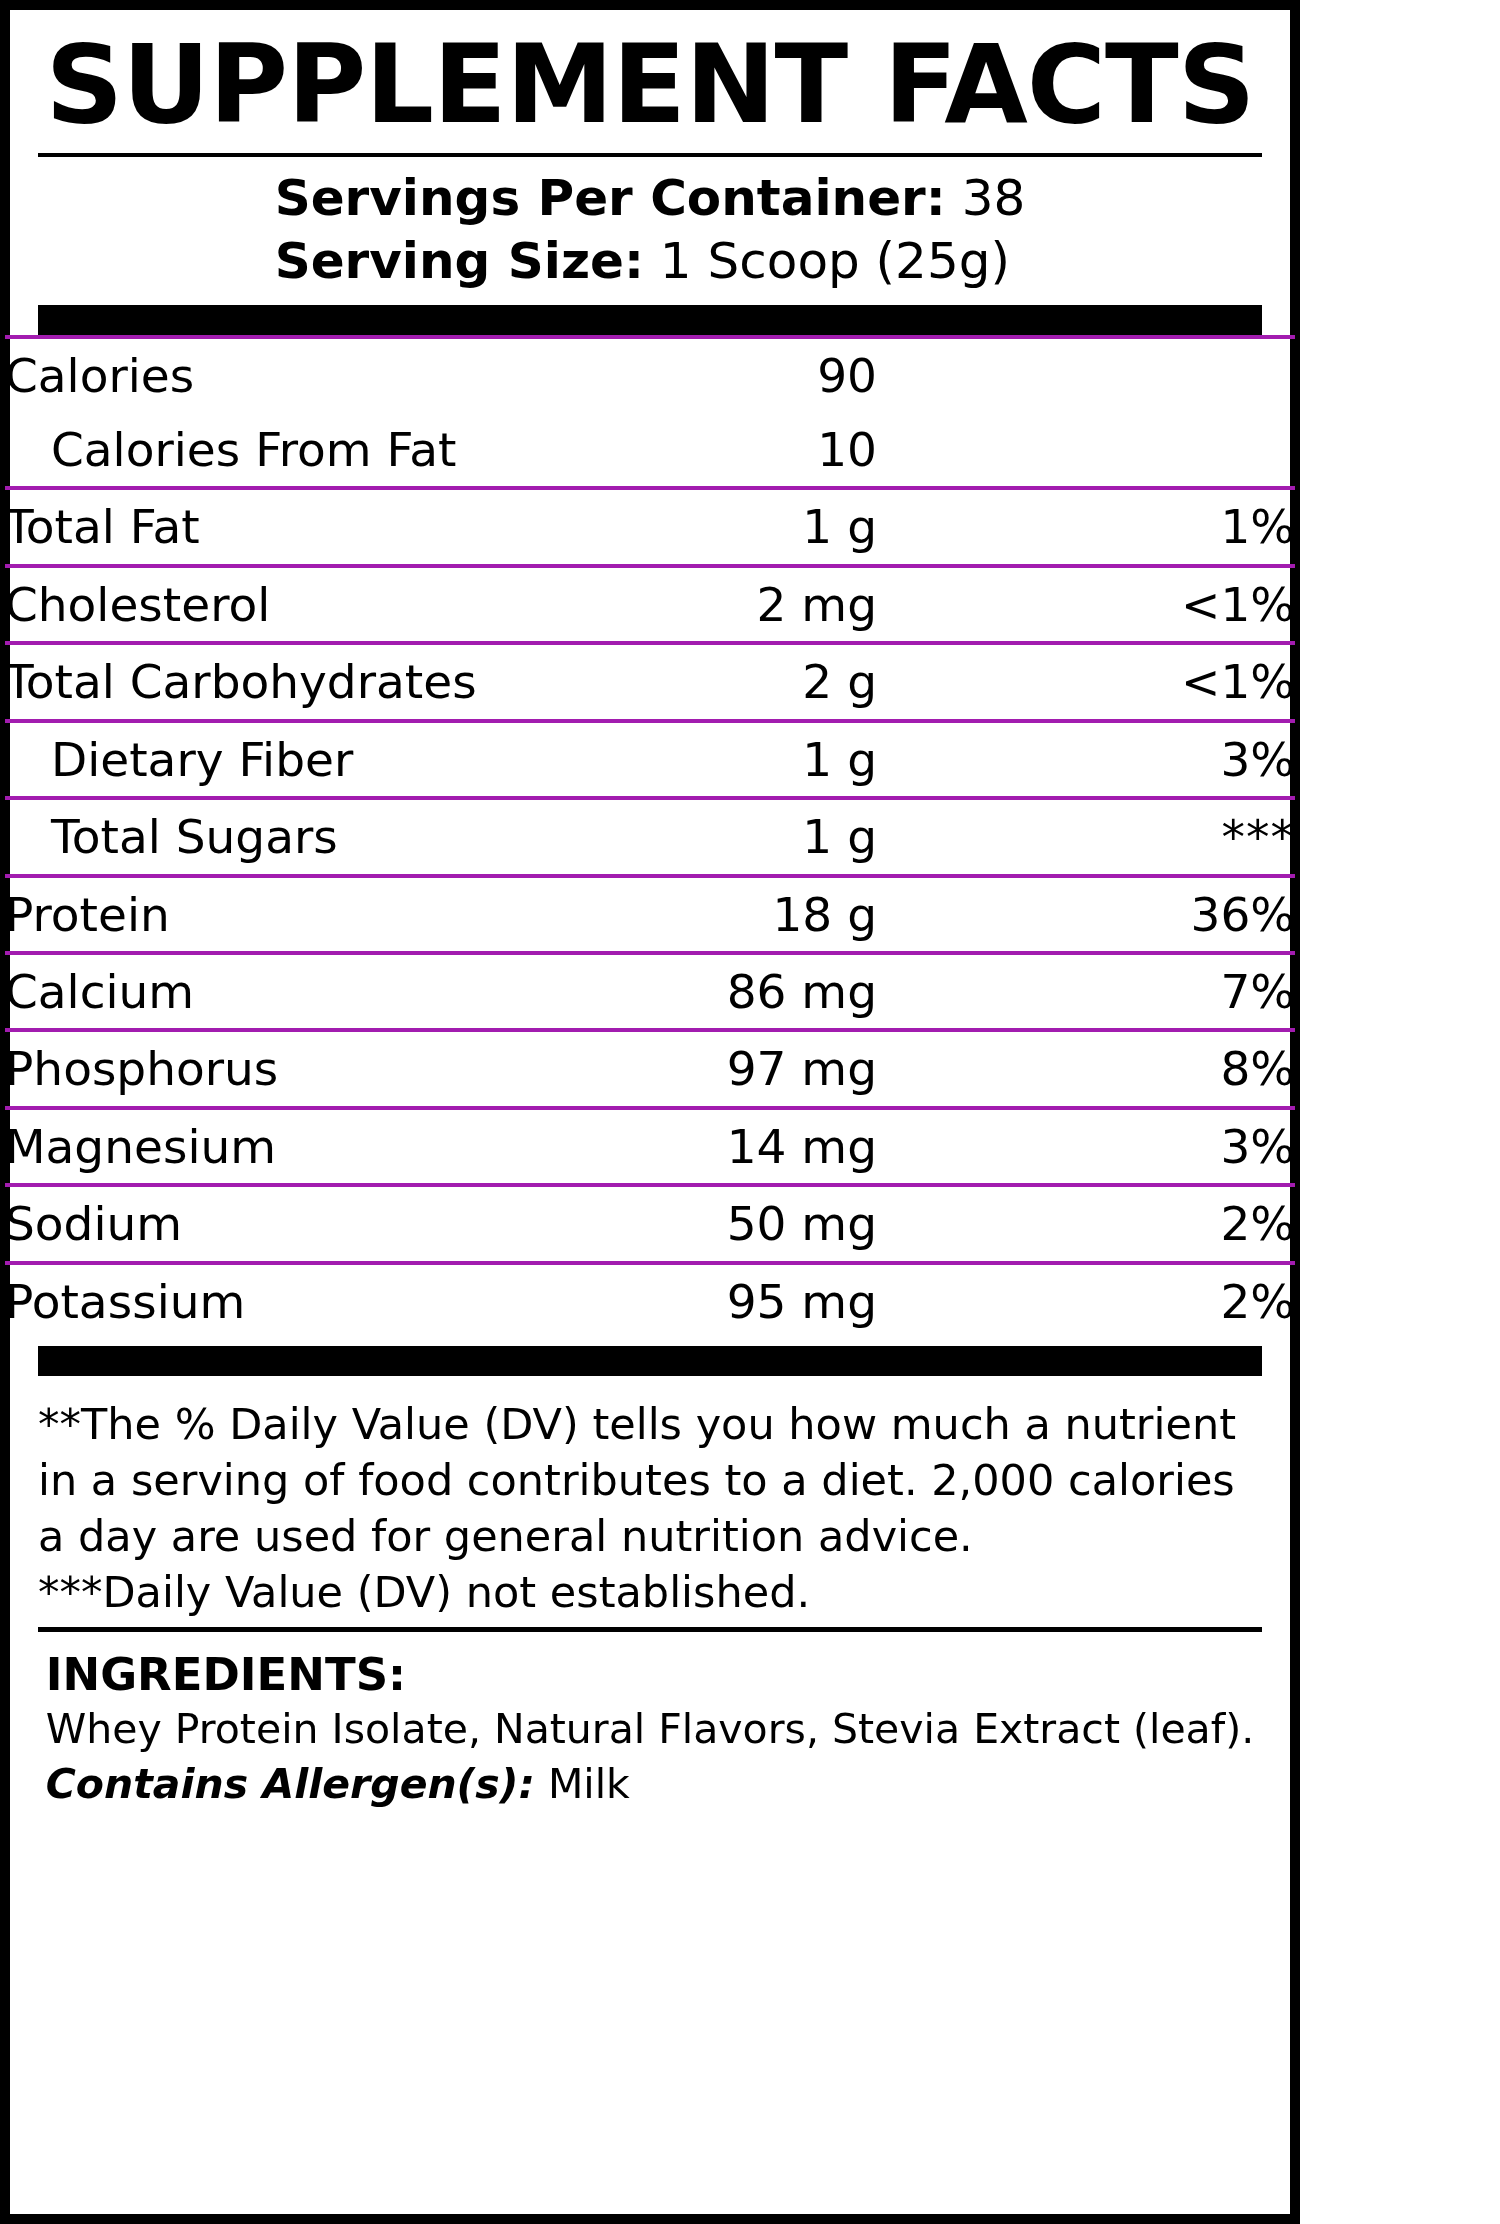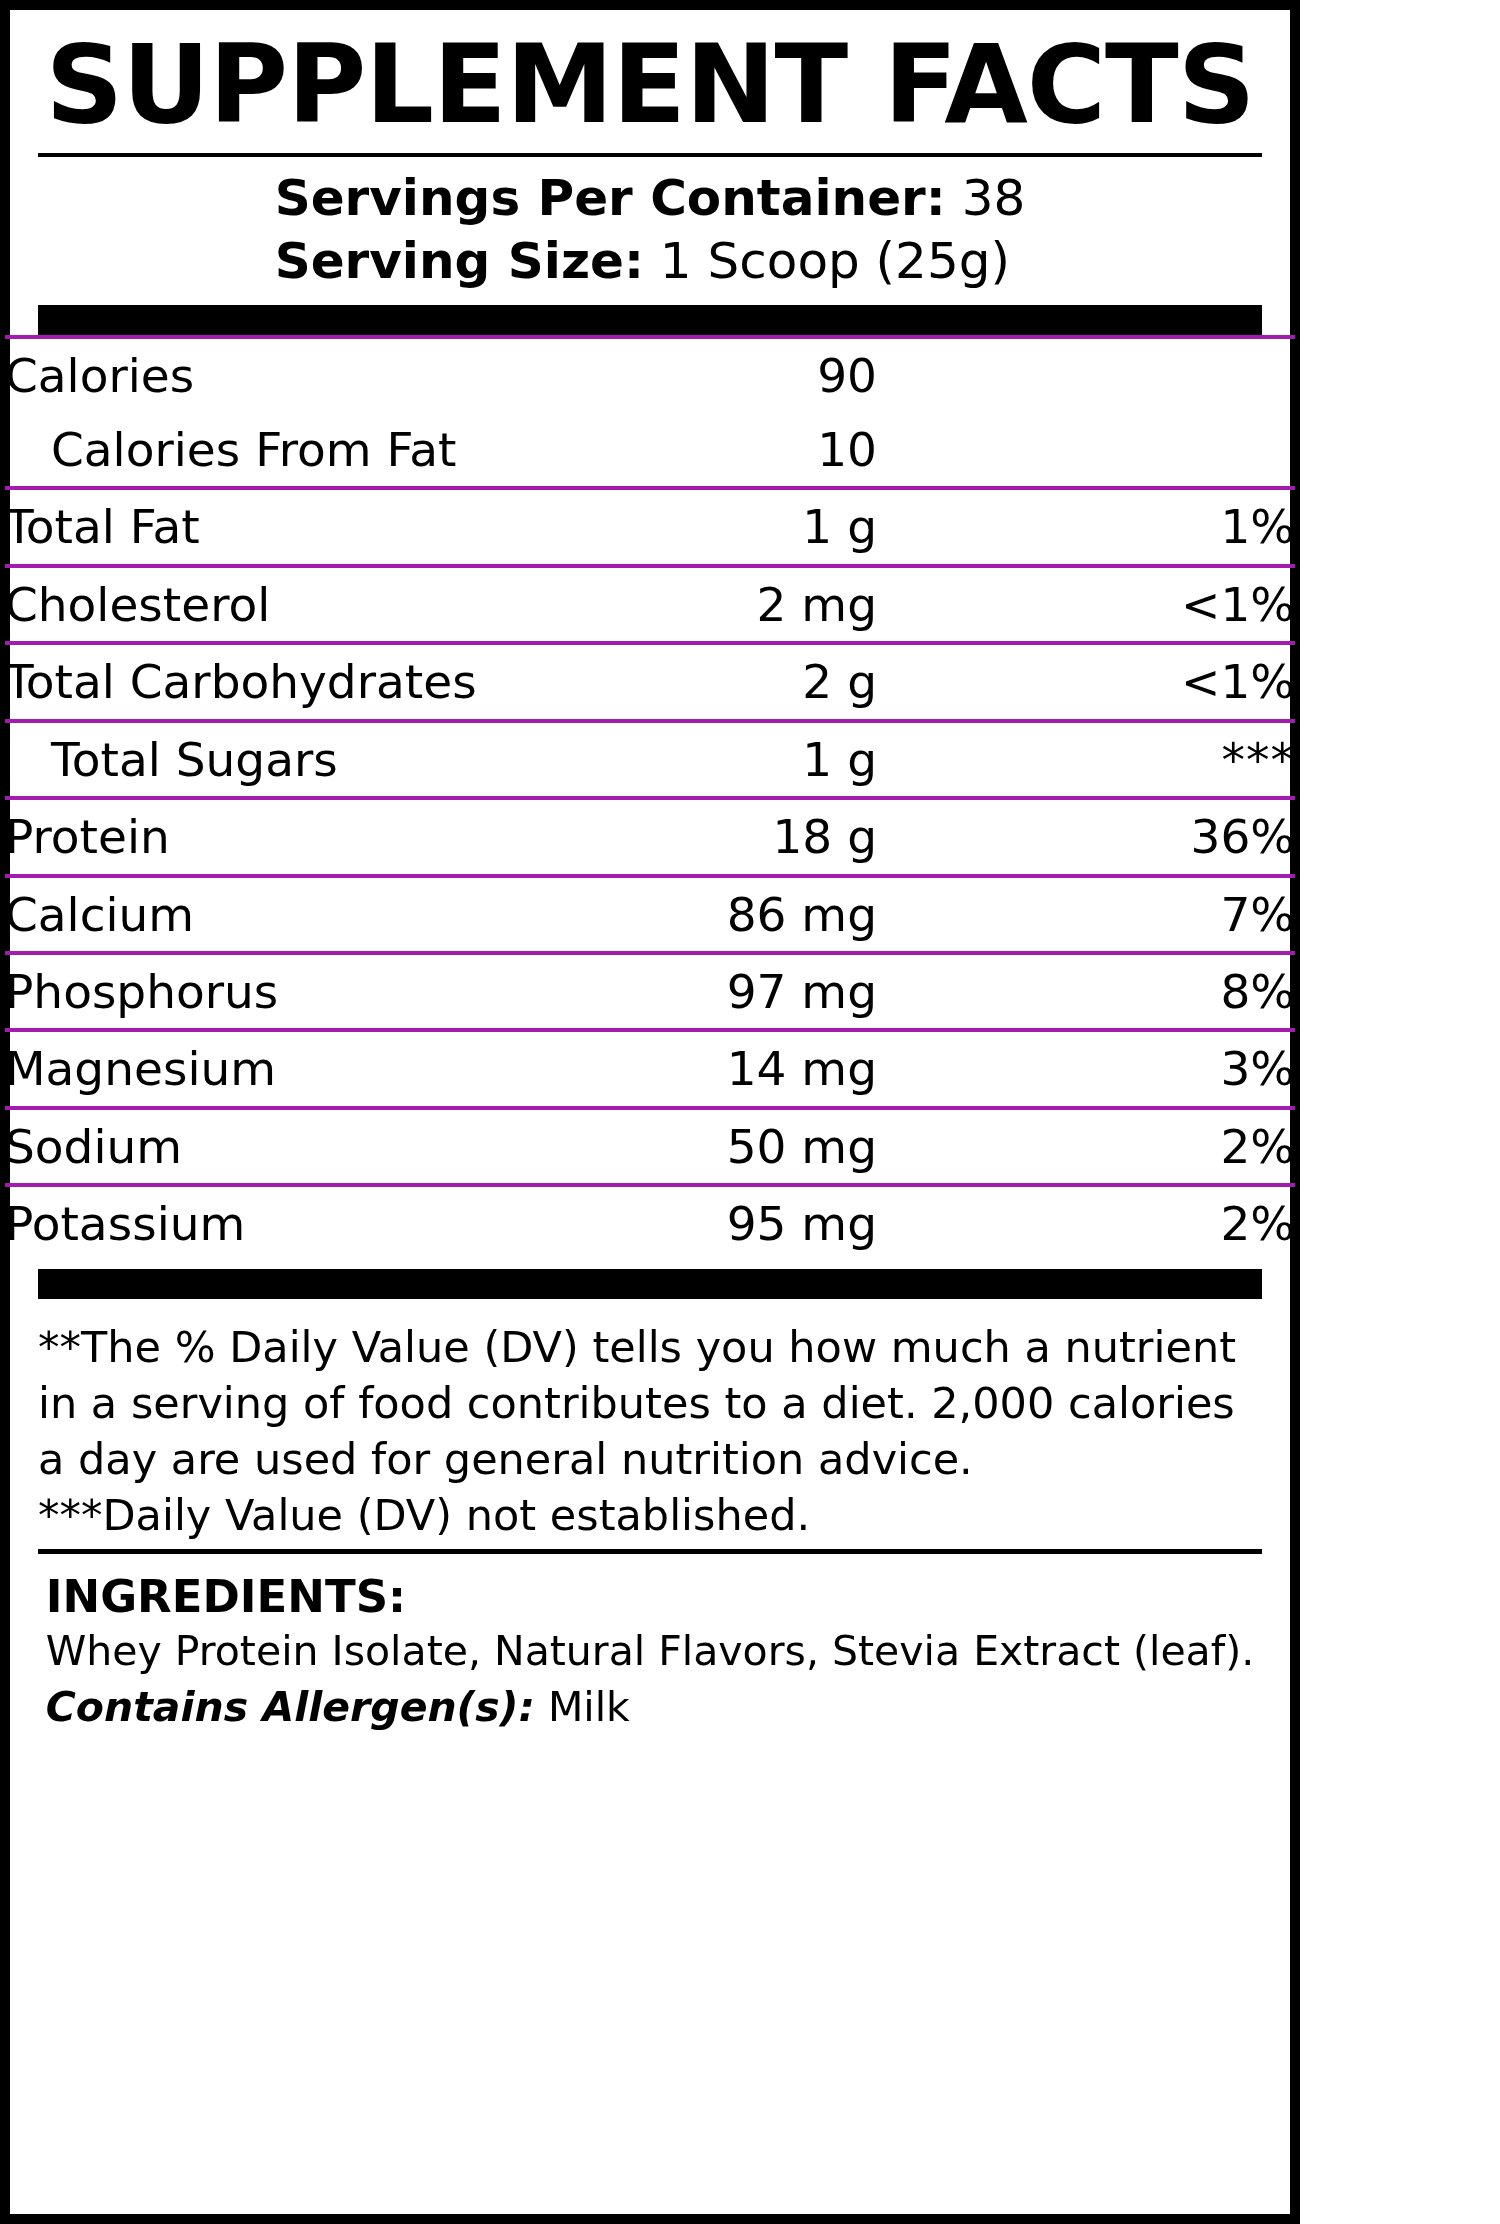--- a/index.html
+++ b/index.html
@@ -196,20 +196,25 @@
         <td class="row-cell t-amount">2 mg</td>
         <td class="row-cell t-dv">&lt;1%</td>
       </tr>
 
       <tr class="brd-top">
         <td class="row-cell t-name">Total Carbohydrates</td>
         <td class="row-cell t-amount">2 g</td>
         <td class="row-cell t-dv">&lt;1%</td>
       </tr>
 
+      <tr class="brd-top">
+        <td class="row-cell t-name indent1">Dietary Fiber</td>
+        <td class="row-cell t-amount">1 g</td>
+        <td class="row-cell t-dv">3%</td>
+      </tr>
 
       <tr class="brd-top">
         <td class="row-cell t-name indent1">Total Sugars</td>
         <td class="row-cell t-amount">1 g</td>
         <td class="row-cell t-dv stars">***</td>
       </tr>
 
       <tr class="brd-top">
         <td class="row-cell t-name">Protein</td>
         <td class="row-cell t-amount">18 g</td>

